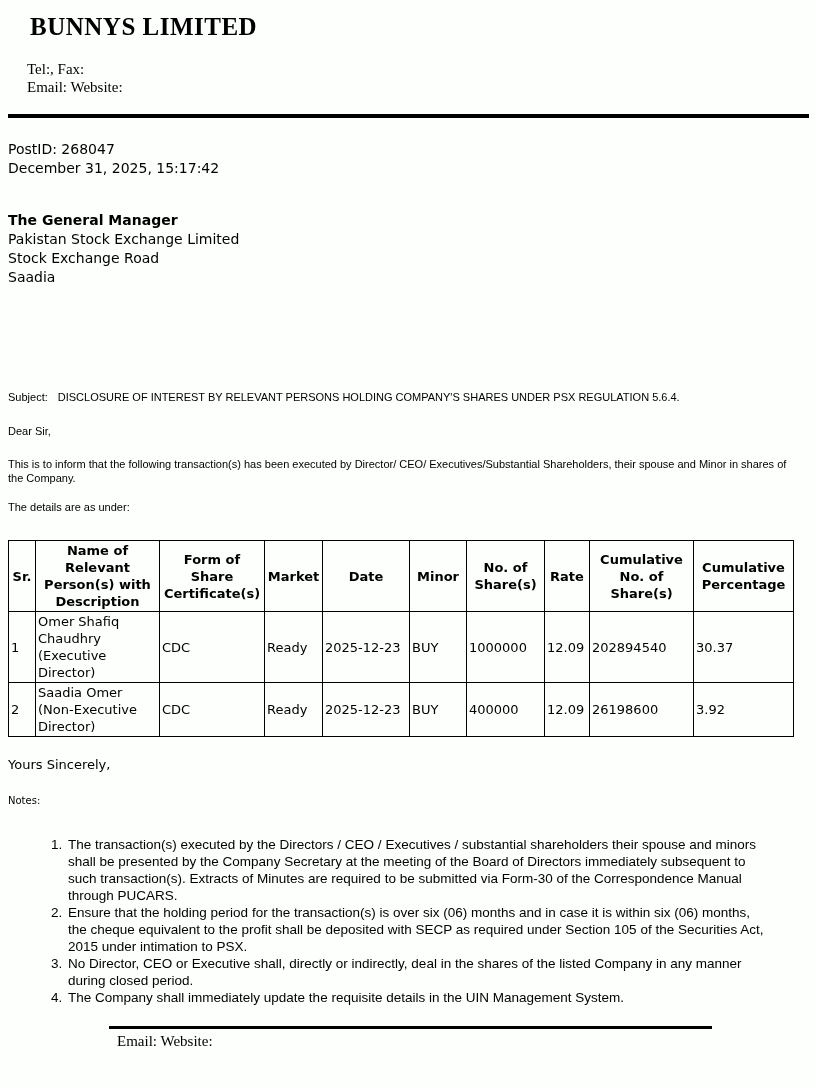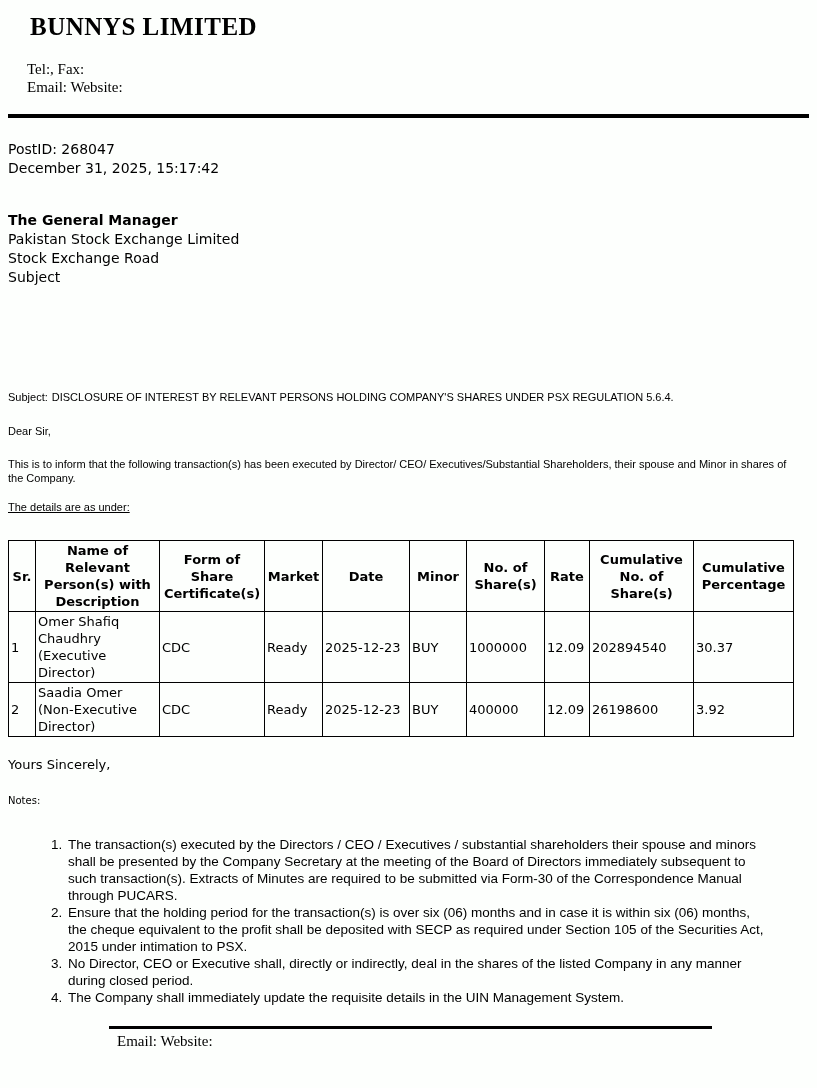--- a/index.html
+++ b/index.html
@@ -48,41 +48,40 @@
   }
   .recipient .title { font-weight: bold; }
 
   
   .subject {
     margin: 104px 0 0 0;
     font-family: "Liberation Sans", sans-serif;
     font-size: 11px;
     line-height: 13px;
   }
-  .subject .prefix { margin-right: 4px; }
+  .subject .prefix { margin-right: 10px; }
   .subject .text { font-weight: normal; }
   .salutation {
     margin: 21px 0 0 0;
     font-family: "Liberation Sans", sans-serif;
     font-size: 11px;
     line-height: 13px;
   }
   .body-para {
     margin: 19px 0 0 0;
     font-family: "Liberation Sans", sans-serif;
     font-size: 11px;
     line-height: 14px;
     max-width: 790px;
   }
   .details-line {
     margin: 15px 0 0 0;
     font-family: "Liberation Sans", sans-serif;
     font-size: 11px;
     line-height: 14px;
-    text-decoration: underline;
   }
 
   
   table.disclosure {
     margin-top: 26px;
     border-collapse: collapse;
     table-layout: fixed;
     font-size: 13px;
   }
   table.disclosure th, table.disclosure td {
@@ -154,21 +153,21 @@
 
   <section class="meta">
     <div>PostID: 268047</div>
     <div>December 31, 2025, 15:17:42</div>
   </section>
 
   <section class="recipient">
     <div class="title">The General Manager</div>
     <div>Pakistan Stock Exchange Limited</div>
     <div>Stock Exchange Road</div>
-    <div>Subject</div>
+    <div>Saadia</div>
   </section>
 
   <p class="subject">
     <span class="prefix">Subject:</span><span class="text">DISCLOSURE OF INTEREST BY RELEVANT PERSONS HOLDING COMPANY'S SHARES UNDER PSX REGULATION 5.6.4.</span>
   </p>
 
   <p class="salutation">Dear Sir,</p>
 
   <p class="body-para">This is to inform that the following transaction(s) has been executed by Director/ CEO/ Executives/Substantial Shareholders, their spouse and Minor in shares of the Company.</p>
 

